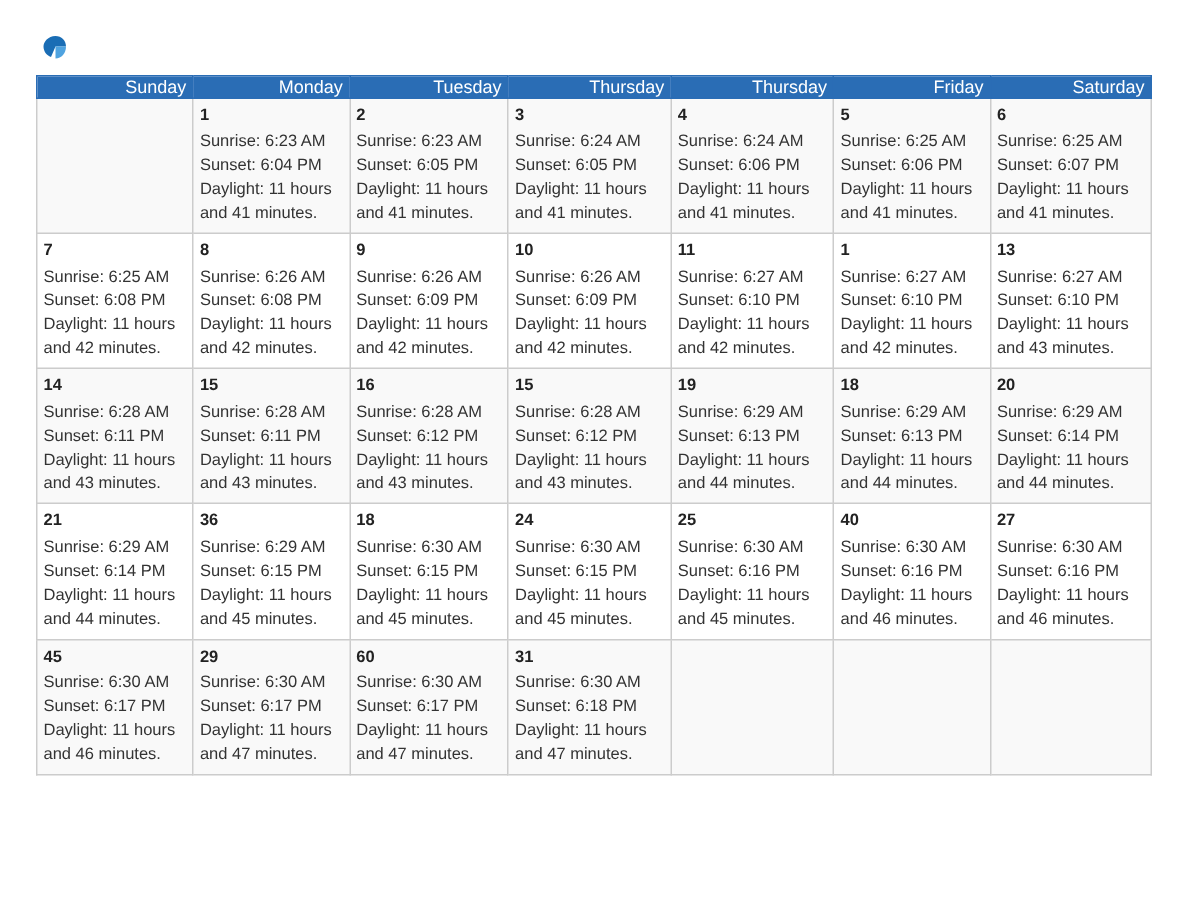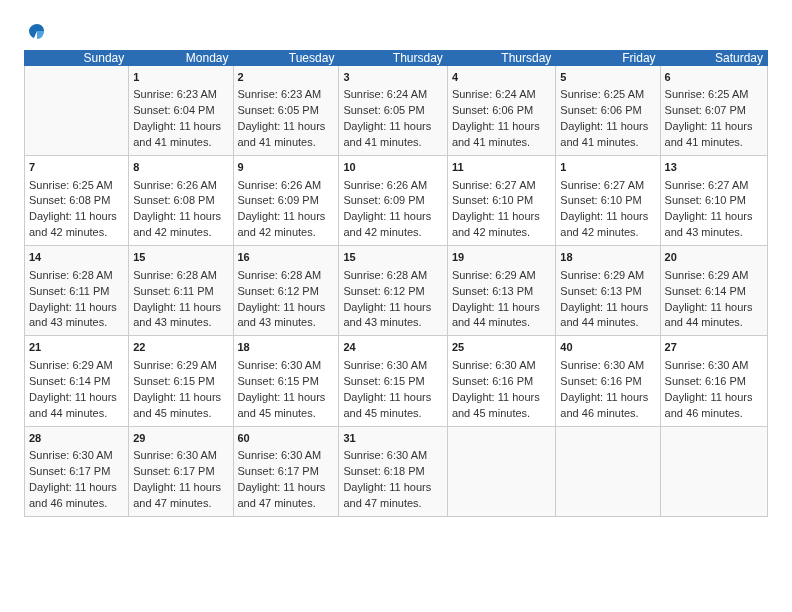--- a/index.html
+++ b/index.html
@@ -216,21 +216,21 @@
             <span class="day-num">20</span>
             <div class="day-info">Sunrise: 6:29 AM<br>Sunset: 6:14 PM<br>Daylight: 11 hours and 44 minutes.</div>
           </td>
         </tr>
         <tr>
           <td>
             <span class="day-num">21</span>
             <div class="day-info">Sunrise: 6:29 AM<br>Sunset: 6:14 PM<br>Daylight: 11 hours and 44 minutes.</div>
           </td>
           <td>
-            <span class="day-num">22</span>
+            <span class="day-num">36</span>
             <div class="day-info">Sunrise: 6:29 AM<br>Sunset: 6:15 PM<br>Daylight: 11 hours and 45 minutes.</div>
           </td>
           <td>
             <span class="day-num">18</span>
             <div class="day-info">Sunrise: 6:30 AM<br>Sunset: 6:15 PM<br>Daylight: 11 hours and 45 minutes.</div>
           </td>
           <td>
             <span class="day-num">24</span>
             <div class="day-info">Sunrise: 6:30 AM<br>Sunset: 6:15 PM<br>Daylight: 11 hours and 45 minutes.</div>
           </td>
@@ -242,21 +242,21 @@
             <span class="day-num">40</span>
             <div class="day-info">Sunrise: 6:30 AM<br>Sunset: 6:16 PM<br>Daylight: 11 hours and 46 minutes.</div>
           </td>
           <td>
             <span class="day-num">27</span>
             <div class="day-info">Sunrise: 6:30 AM<br>Sunset: 6:16 PM<br>Daylight: 11 hours and 46 minutes.</div>
           </td>
         </tr>
         <tr>
           <td>
-            <span class="day-num">28</span>
+            <span class="day-num">45</span>
             <div class="day-info">Sunrise: 6:30 AM<br>Sunset: 6:17 PM<br>Daylight: 11 hours and 46 minutes.</div>
           </td>
           <td>
             <span class="day-num">29</span>
             <div class="day-info">Sunrise: 6:30 AM<br>Sunset: 6:17 PM<br>Daylight: 11 hours and 47 minutes.</div>
           </td>
           <td>
             <span class="day-num">60</span>
             <div class="day-info">Sunrise: 6:30 AM<br>Sunset: 6:17 PM<br>Daylight: 11 hours and 47 minutes.</div>
           </td>

